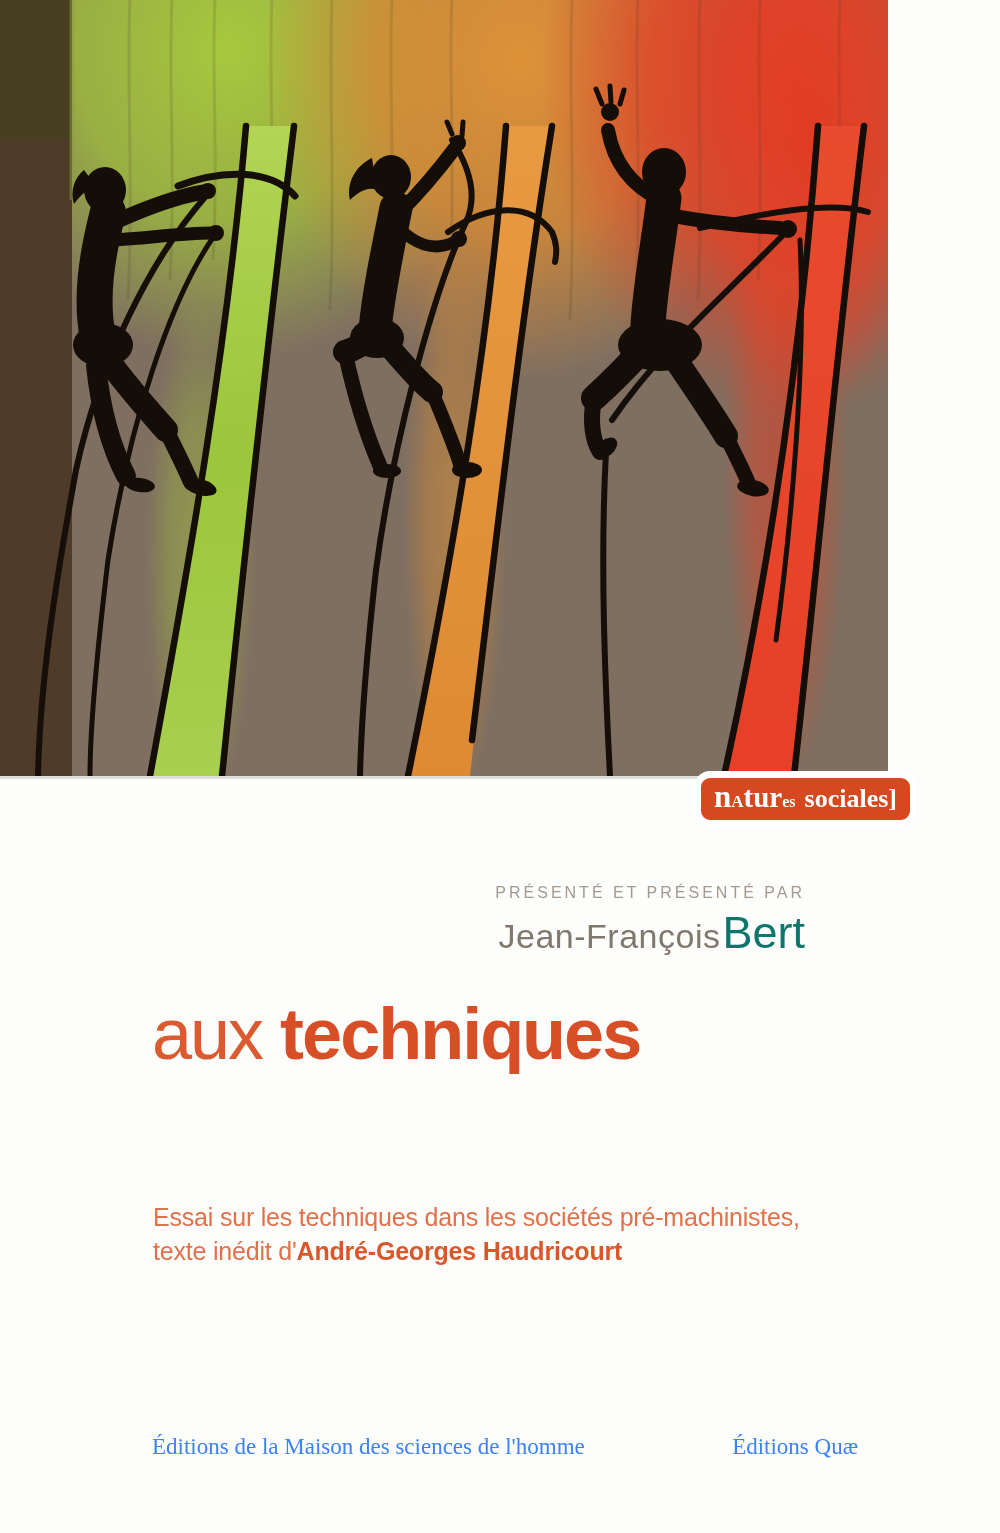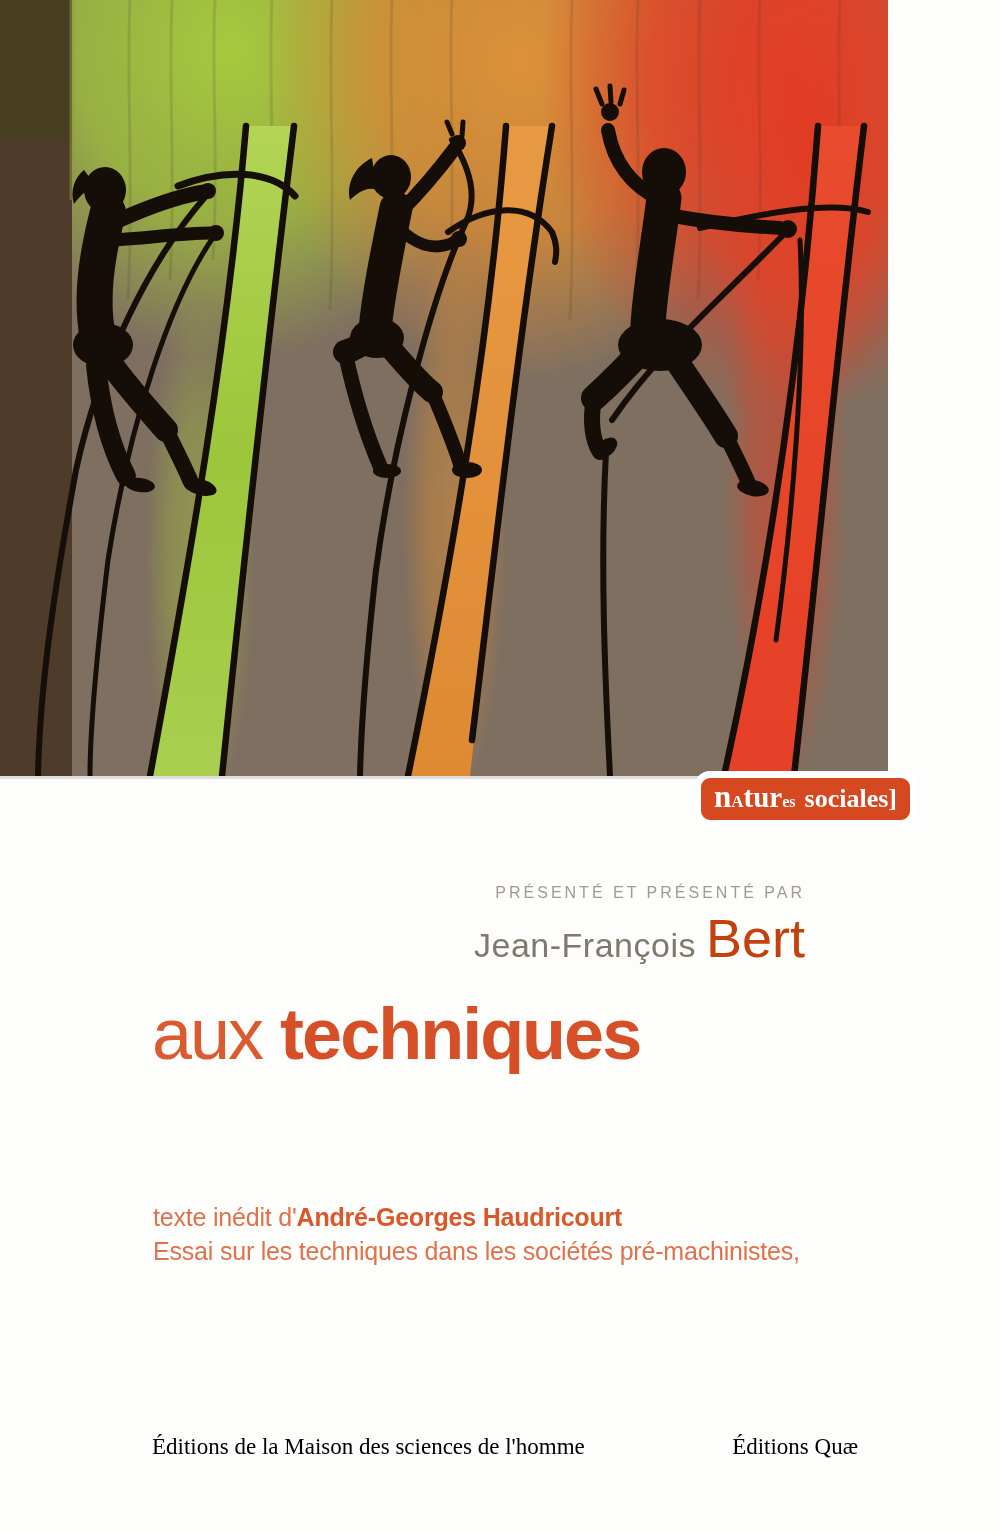--- a/index.html
+++ b/index.html
@@ -44,21 +44,21 @@
   }
   .kicker{
     font-size:16px;letter-spacing:3px;
     color:#a29a90;font-weight:500;
   }
   .author{margin-top:5px;white-space:nowrap;}
   .author .first{
     font-size:34px;font-weight:300;color:#81786d;letter-spacing:.5px;margin-left:36px;
   }
   .author .last{
-    font-size:54px;font-weight:300;color:#c2410c;margin-left:10px;
+    font-size:45px;font-weight:300;color:#0f766e;margin-left:2px;
   }
 
   
   .title{
     position:absolute;left:152px;top:1000px;width:652px;
     color:#d8532a;
   }
   .title .t1{font-size:72px;line-height:84px;letter-spacing:-2px;text-align:left;}
   .title .t2{font-size:72px;line-height:80px;letter-spacing:-2px;text-align:left;margin-top:-6px;}
   .title .light{font-weight:300;color:#da5b30;}
@@ -70,21 +70,21 @@
     font-size:25px;line-height:34px;letter-spacing:-.2px;
     color:#e0714b;font-weight:400;
   }
   .subtitle .sub-bold{font-weight:700;color:#da572a;}
 
   
   .publishers{
     position:absolute;left:152px;right:142px;top:1434px;
     display:flex;justify-content:space-between;align-items:baseline;
     font-family:"Liberation Serif",serif;
-    font-size:23px;color:#000000;
+    font-size:23px;color:#3b82f6;
   }
 </style>
 </head>
 <body>
 
 <div class="cover">
 
   <div class="illustration">
     <svg width="888" height="776" viewBox="0 0 888 776">
       <defs>
@@ -257,24 +257,24 @@
   </div>
 
   <div class="title">
     <div class="t2">
       <span class="light">aux</span>
       <span class="bold">techniques</span>
     </div>
   </div>
 
   <div class="subtitle">
+    <div>Essai sur les techniques dans les sociétés pré-machinistes,</div>
     <div>
       <span>texte inédit d'</span><span class="sub-bold">André-Georges Haudricourt</span>
     </div>
-    <div>Essai sur les techniques dans les sociétés pré-machinistes,</div>
   </div>
 
   <div class="publishers">
     <span>Éditions de la Maison des sciences de l'homme</span>
     <span>Éditions Quæ</span>
   </div>
 
 </div>
 
 </body></html>

